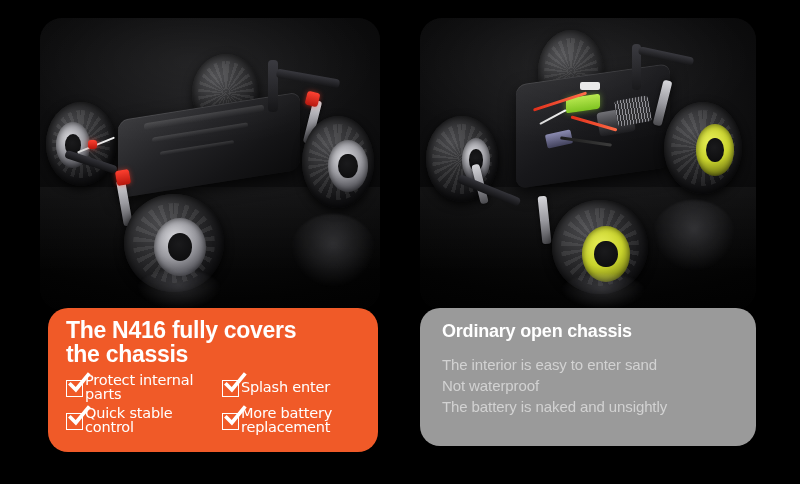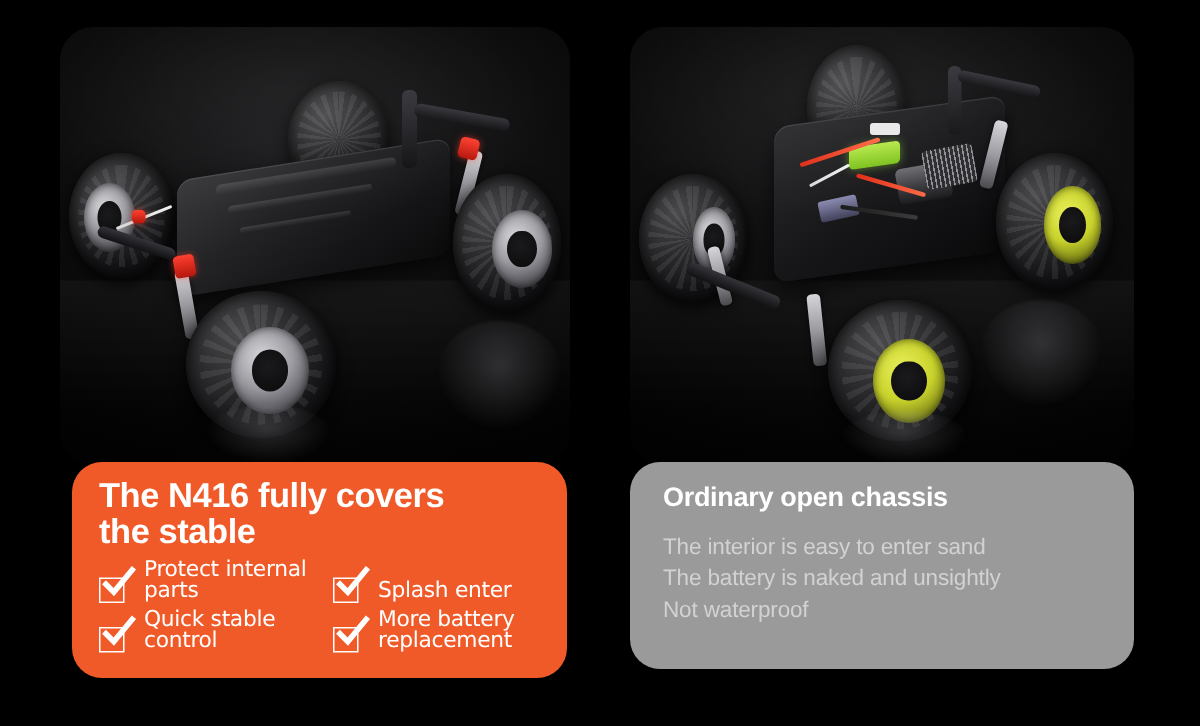--- a/index.html
+++ b/index.html
@@ -197,22 +197,22 @@
   
   .feature-grid {
     display: grid;
     grid-template-columns: 152px 1fr;
     row-gap: 4px;
     column-gap: 4px;
   }
 
   .feature {
     display: flex;
-    align-items: flex-end;
-    gap: 13px;
+    align-items: center;
+    gap: 2px;
   }
 
   .checkbox {
     position: relative;
     flex: 0 0 auto;
     width: 17px;
     height: 17px;
     border: 1.6px solid #ffffff;
     margin-top: 3px;
   }
@@ -331,21 +331,21 @@
 
       <div class="reflection" style="left:232px; top:182px; width:84px; height:72px;"></div>
       <div class="reflection" style="left:140px; top:256px; width:86px; height:36px;"></div>
     </div>
     <div class="photo-sheen"></div>
   </div>
 
   <div class="caption orange">
     <div class="headline-orange">
       <div>The N416 fully covers</div>
-      <div>the stable</div>
+      <div>the chassis</div>
     </div>
 
     <div class="feature-grid">
 
       <div class="feature">
         <span class="checkbox">
           <svg viewBox="0 0 24 24" aria-hidden="true">
             <path d="M3 12 L9 18 L23 1" fill="none" stroke="#ffffff" stroke-width="4.2" stroke-linecap="square" stroke-linejoin="miter"></path>
           </svg>
         </span>
@@ -379,18 +379,18 @@
         <span class="feature-label">More battery replacement</span>
       </div>
 
     </div>
   </div>
 
   <div class="caption gray">
     <div class="headline-gray">Ordinary open chassis</div>
     <ul class="drawback-list">
       <li class="drawback-item">The interior is easy to enter sand</li>
+      <li class="drawback-item">Not waterproof</li>
       <li class="drawback-item">The battery is naked and unsightly</li>
-      <li class="drawback-item">Not waterproof</li>
     </ul>
   </div>
 
 </div>
 
 </body></html>

